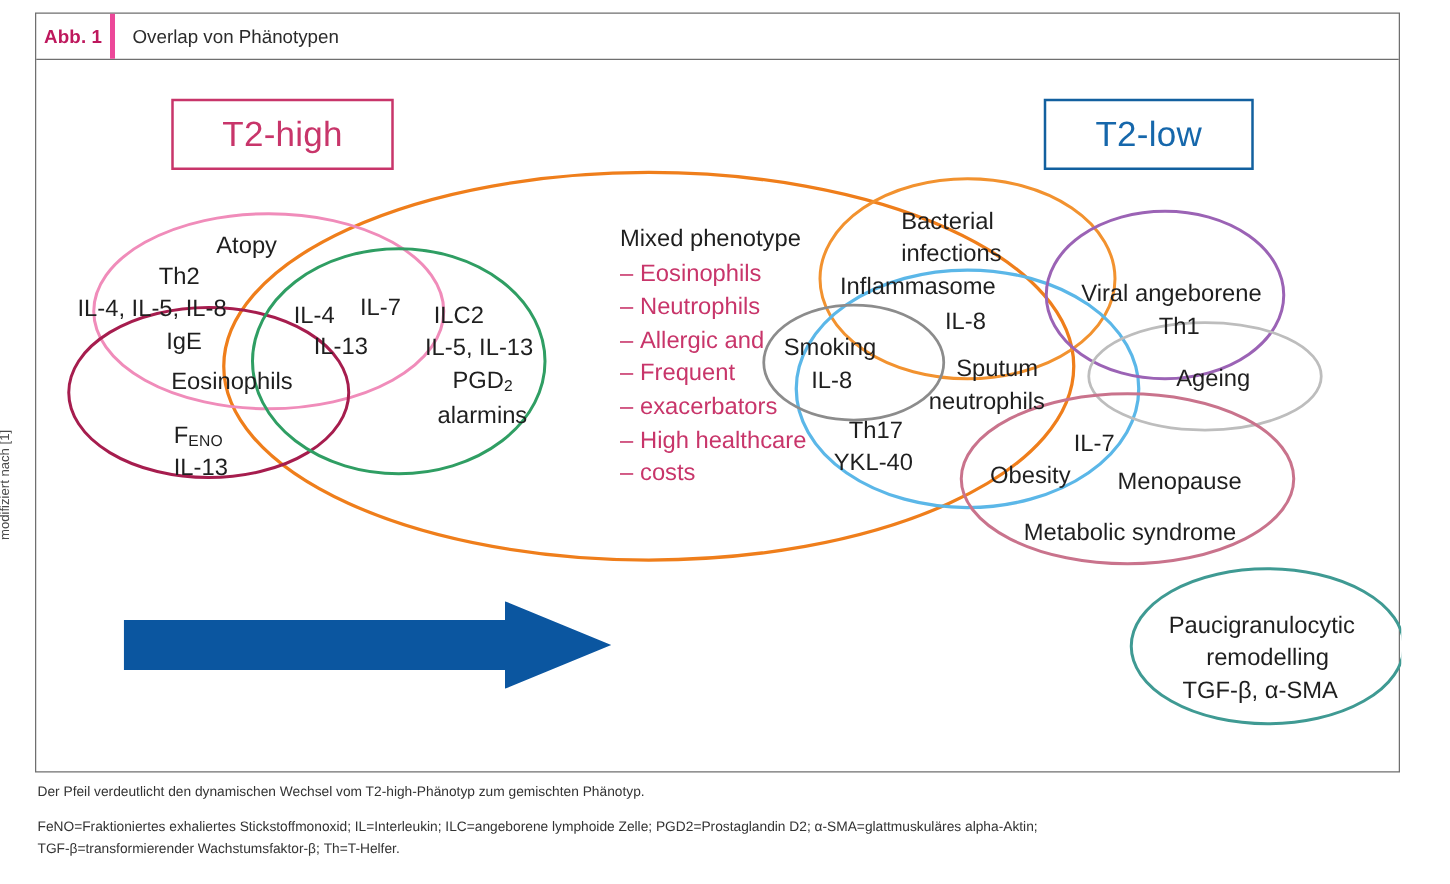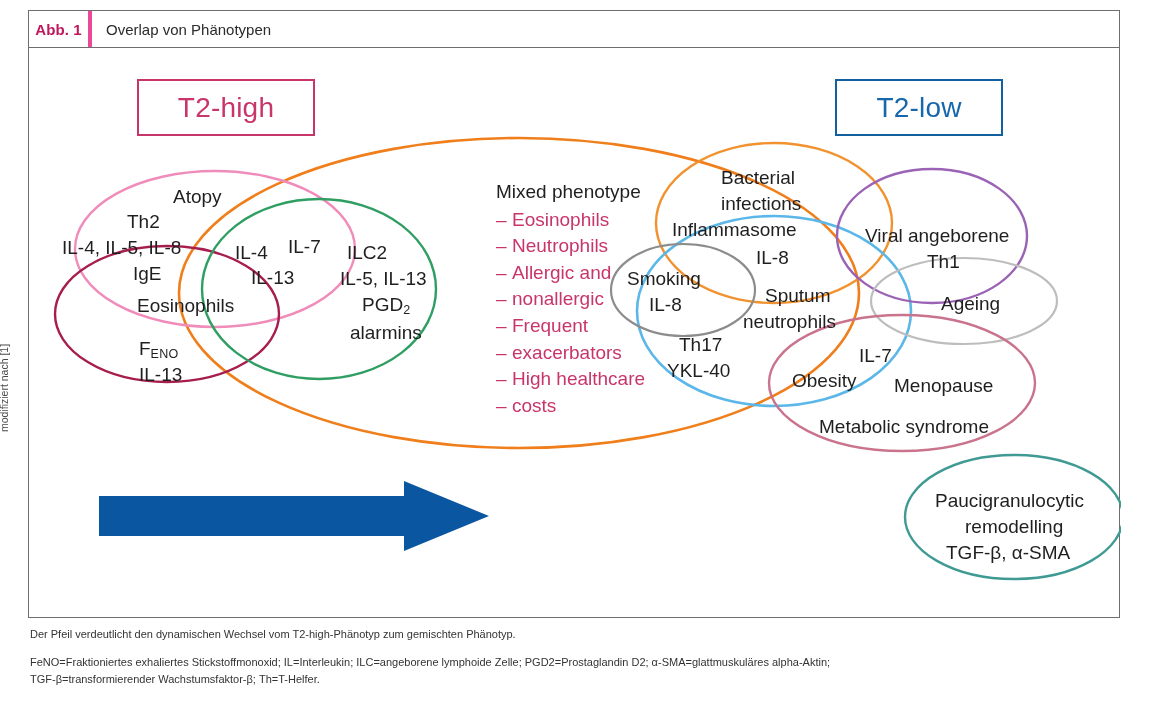--- a/index.html
+++ b/index.html
@@ -199,21 +199,20 @@
       <span>PGD</span><span class="sub">2</span>
     </div>
     <div class="lbl" style="left:321px; top:310px;">alarmins</div>
 
     <div id="mixed-block">
       <div id="mixed-title">Mixed phenotype</div>
       <ul id="mixed-list">
         <li>Eosinophils</li>
         <li>Neutrophils</li>
         <li>Allergic and</li>
-        <li style="padding-left:16px;">nonallergic</li>
         <li>Frequent</li>
         <li style="padding-left:16px;">exacerbators</li>
         <li>High healthcare</li>
         <li style="padding-left:16px;">costs</li>
       </ul>
     </div>
 
     <div class="lbl" style="left:692px; top:155px;">Bacterial</div>
     <div class="lbl" style="left:692px; top:181px;">infections</div>
     <div class="lbl" style="left:643px; top:207px;">Inflammasome</div>

